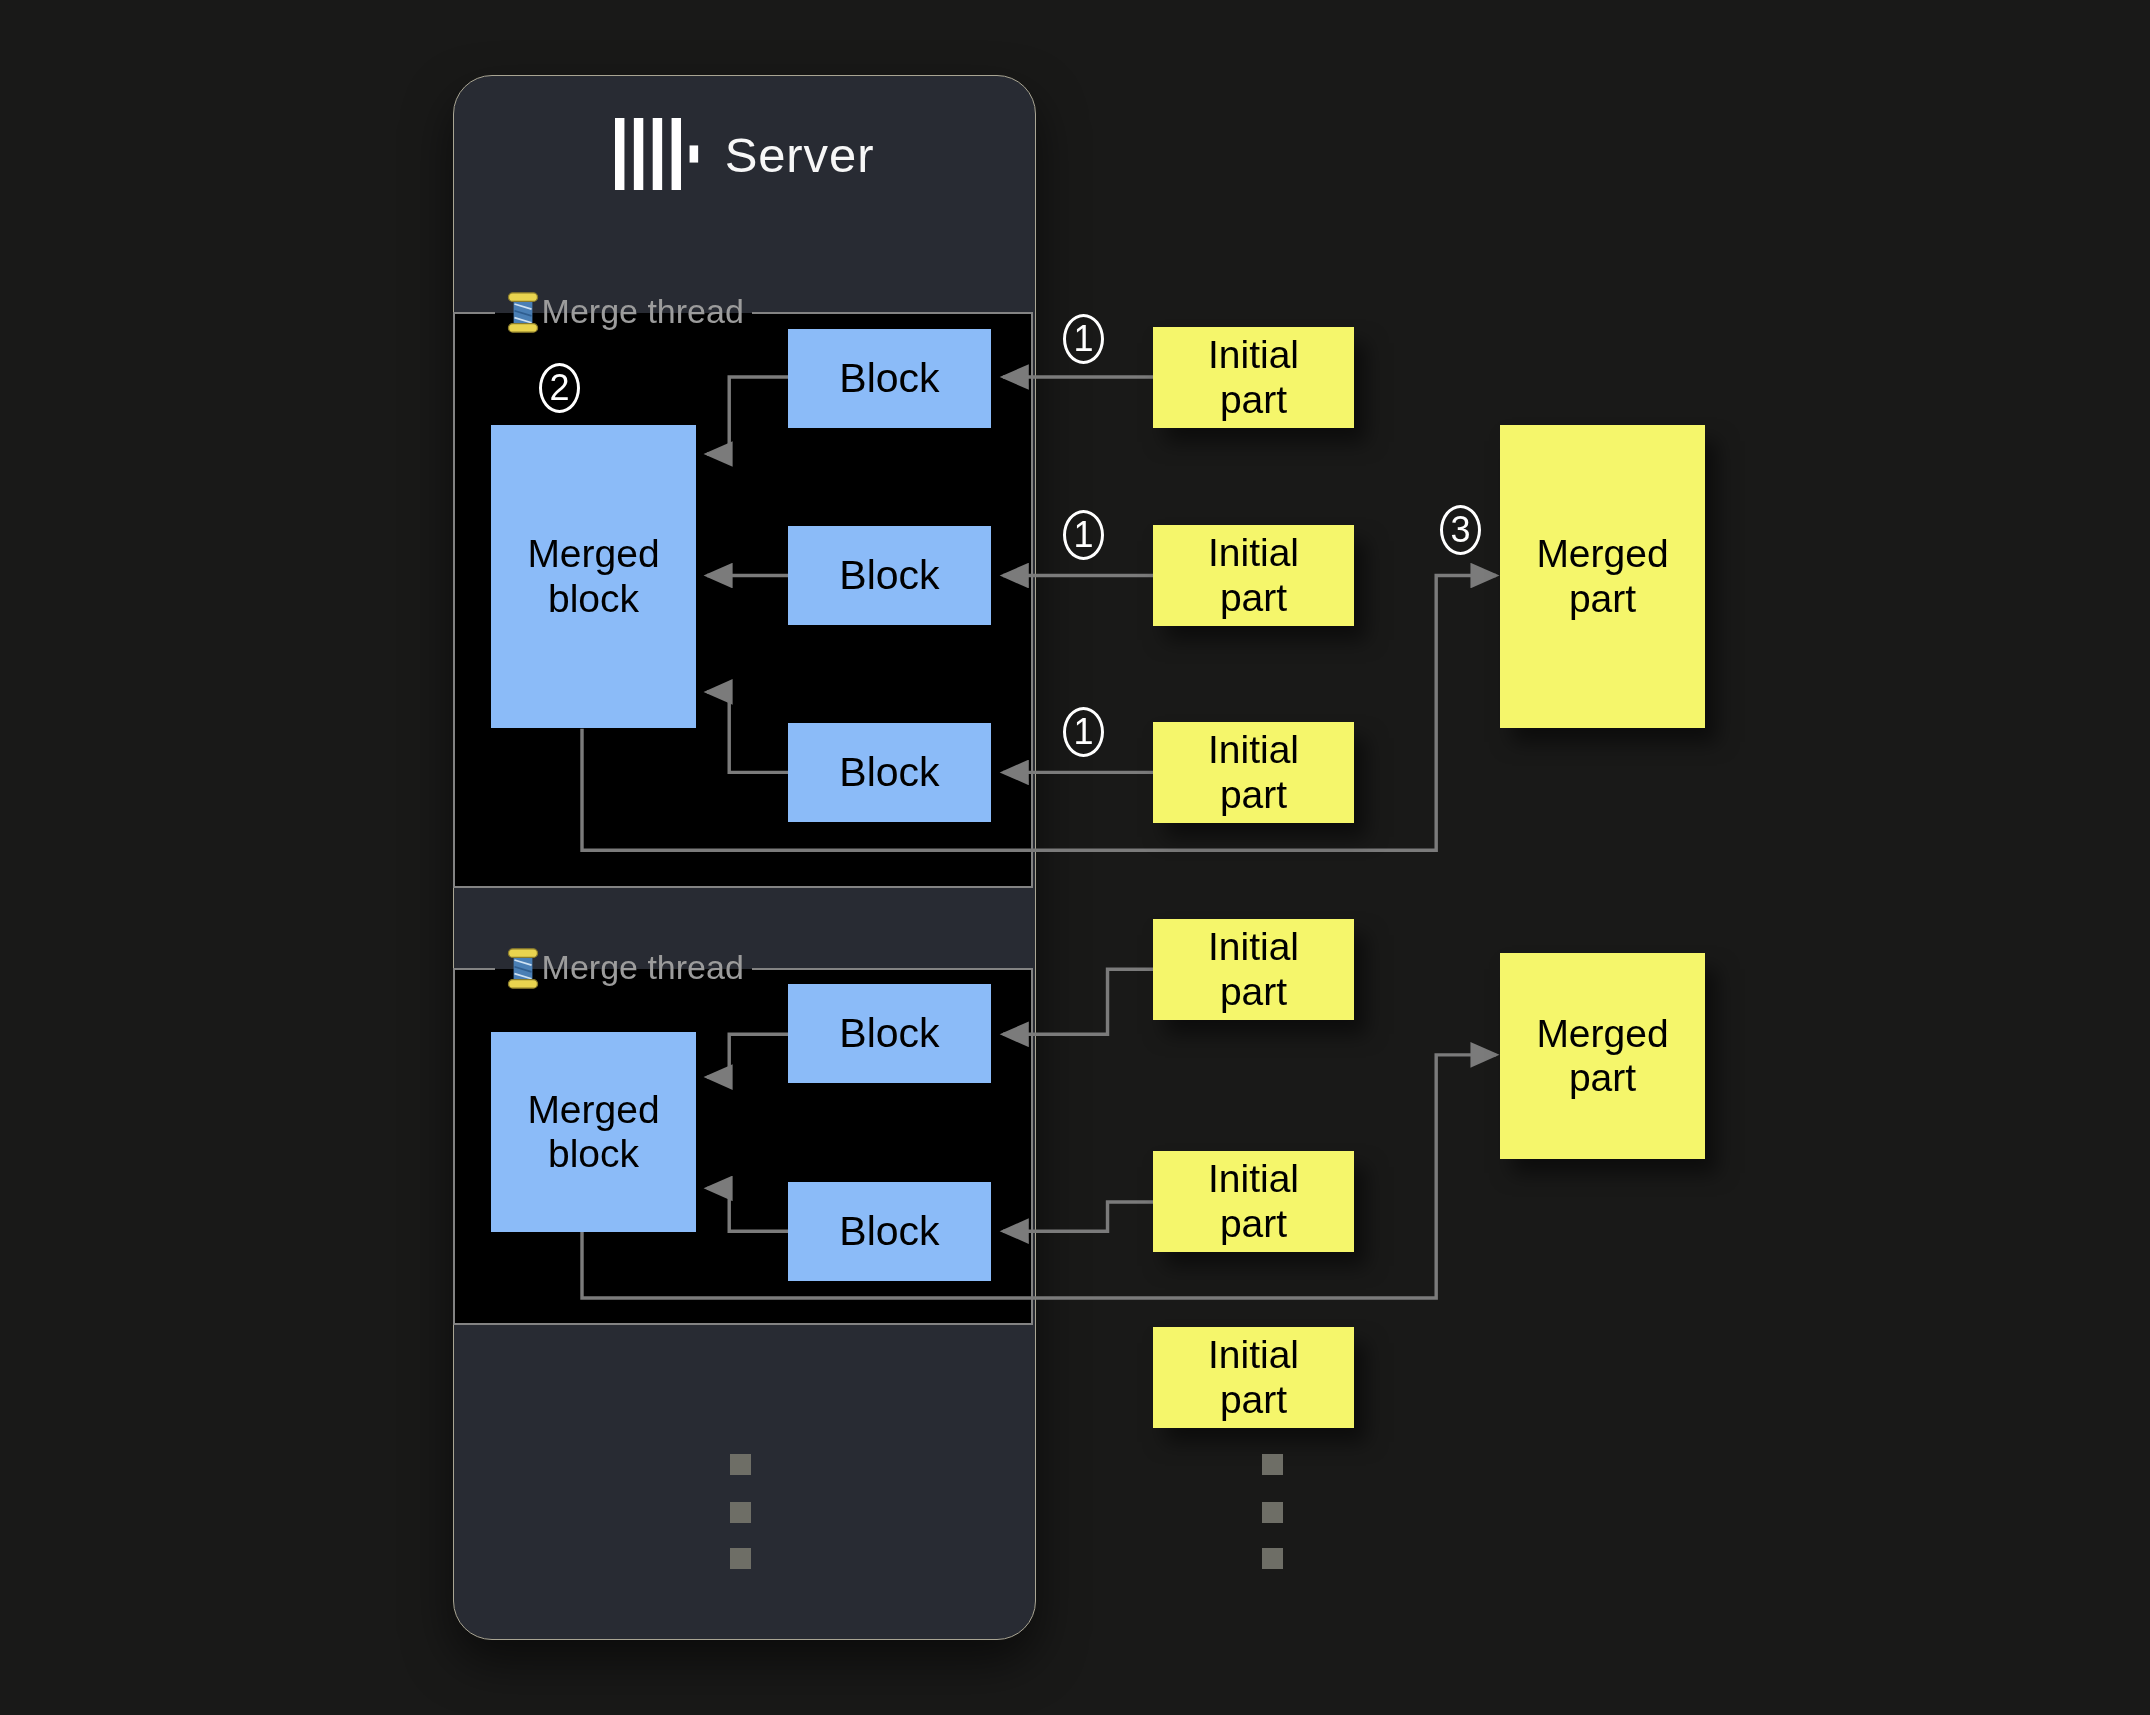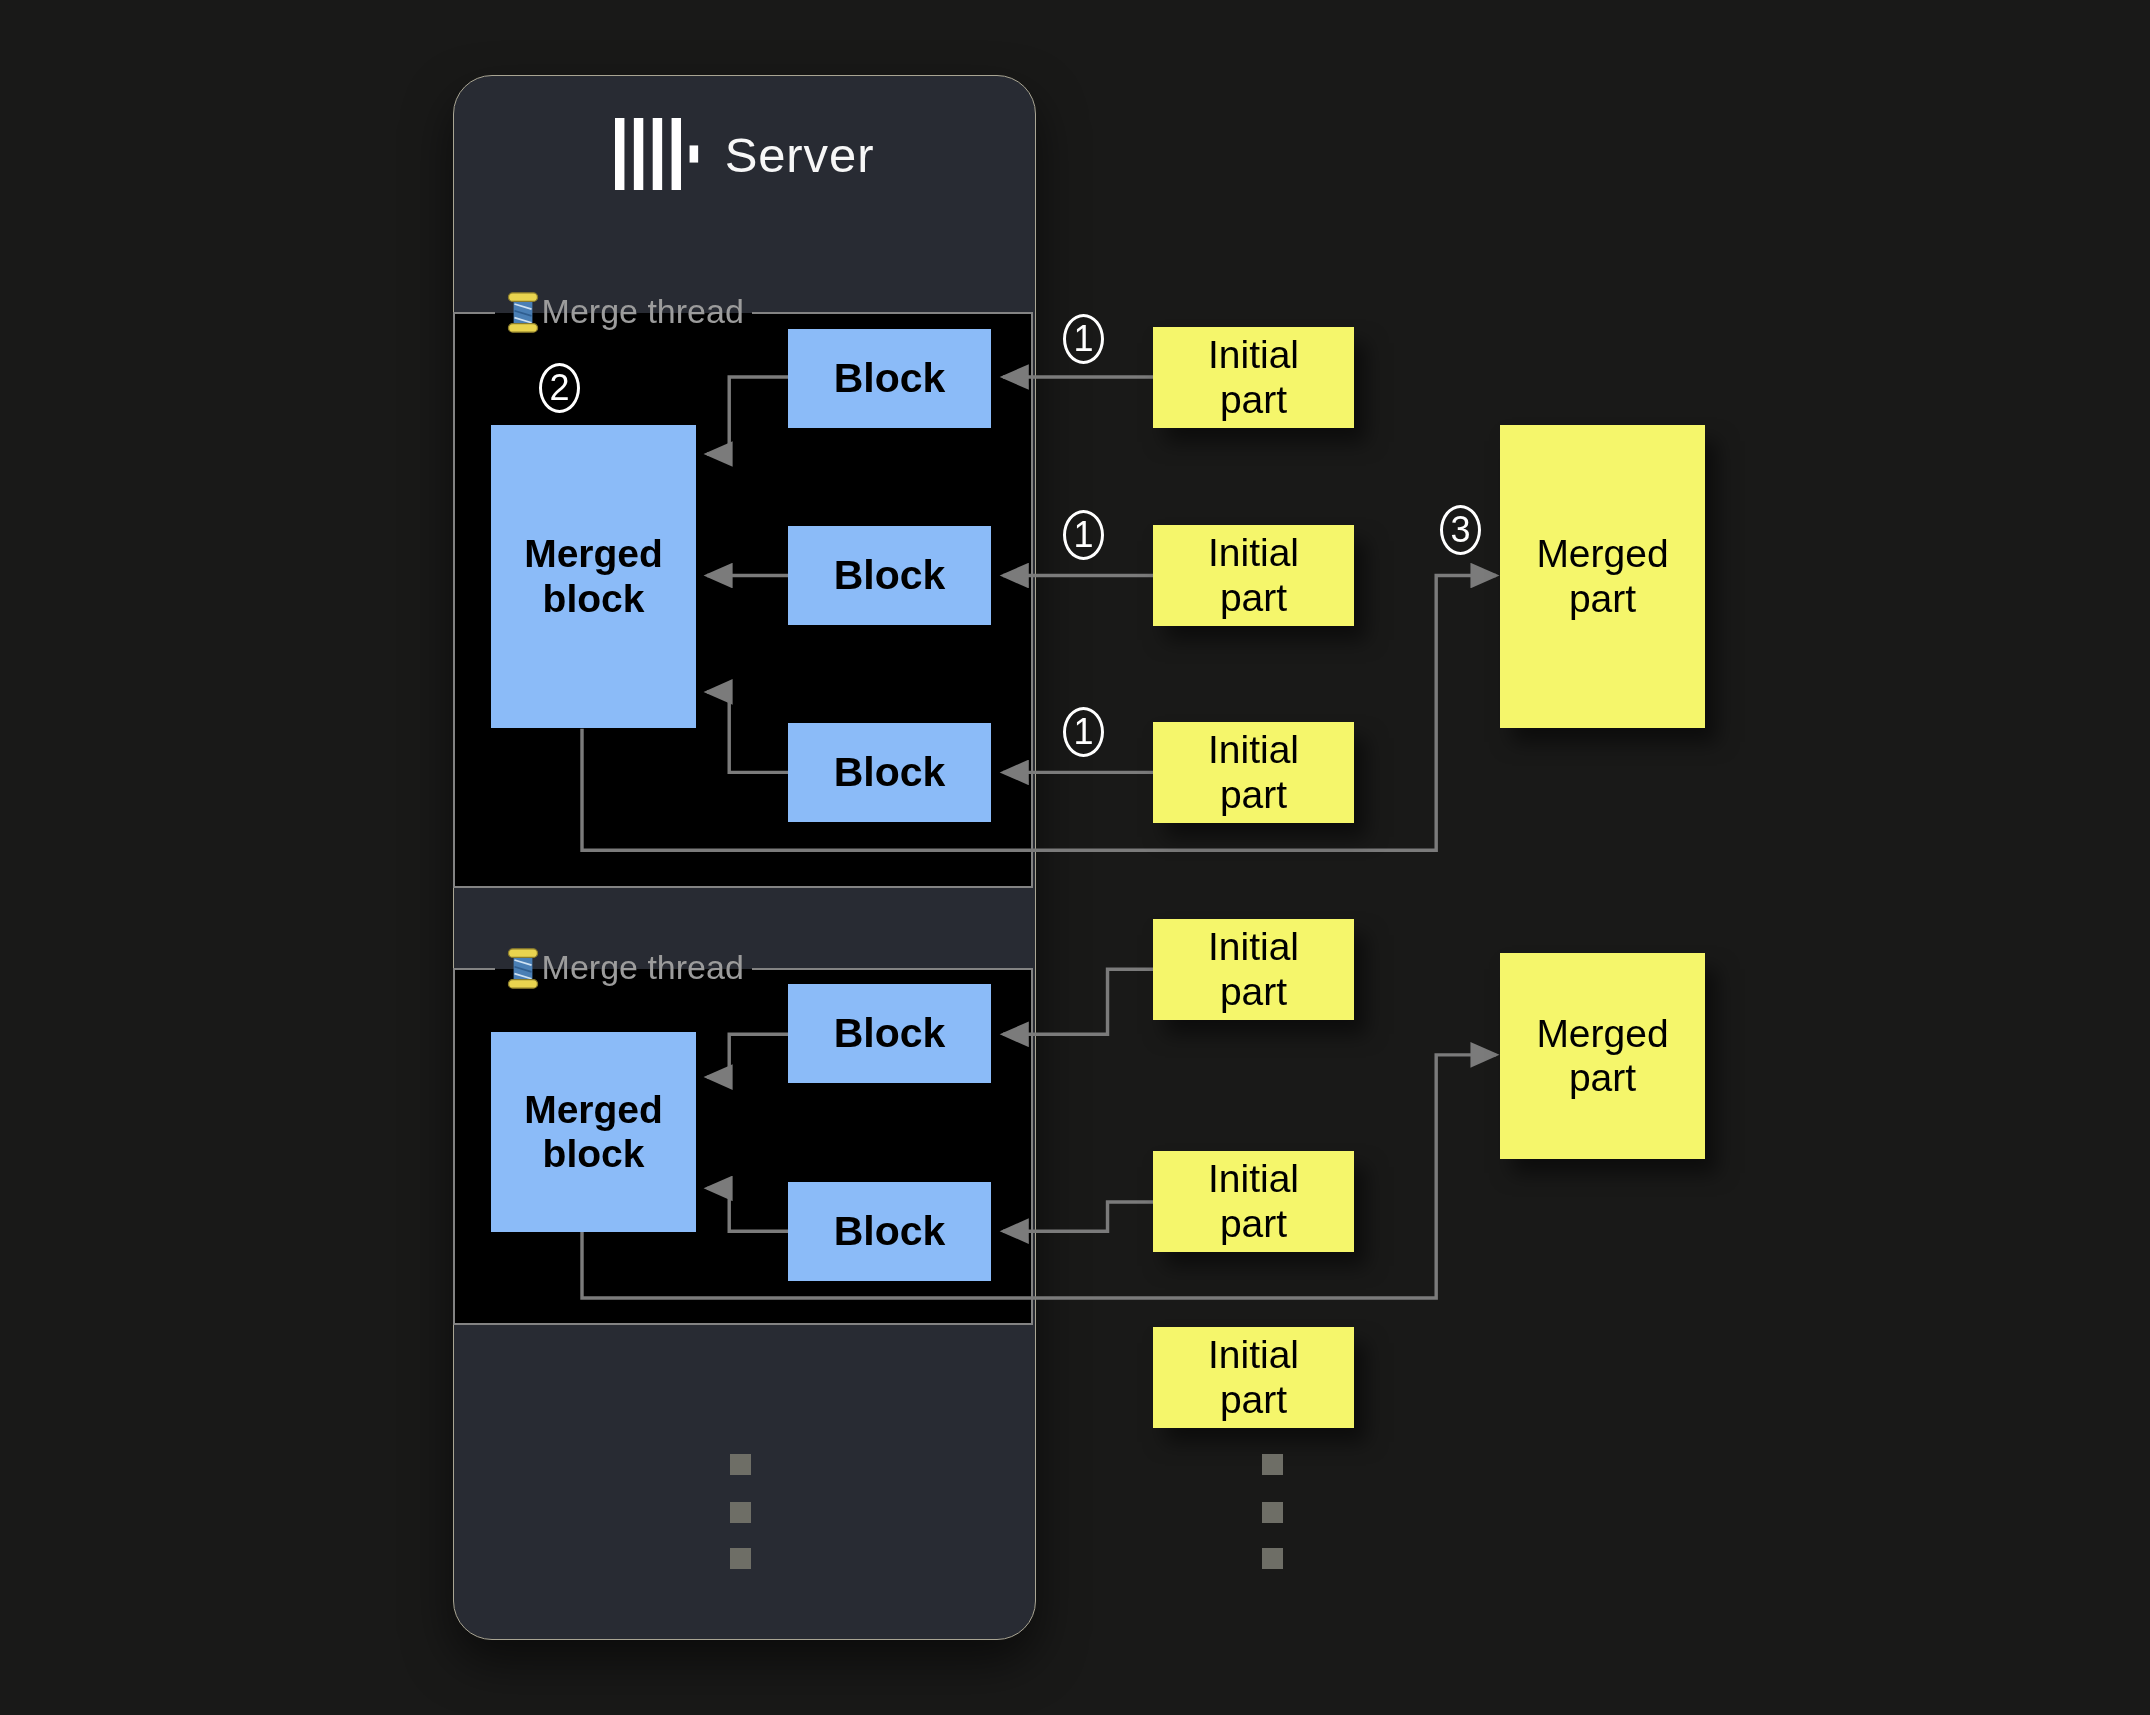--- a/index.html
+++ b/index.html
@@ -27,21 +27,21 @@
   .thread-legend{position:absolute;height:41px;display:flex;align-items:flex-start;gap:0;
     padding:0 8.6px;z-index:6;}
   .legend-bg1{background:linear-gradient(to bottom,var(--panel) 0 20.5px,var(--black) 20.5px 41px);}
   .thread-legend .legend-text{font-size:34px;color:var(--muted);white-space:nowrap;}
   #legend1{left:495px;top:292px;}
   #legend2{left:495px;top:948px;}
 
   svg.wires{position:absolute;left:0;top:0;z-index:5;}
 
   .bbox{position:absolute;background:var(--blue);color:#000;display:flex;flex-direction:column;
-    align-items:center;justify-content:center;font-size:41px;line-height:1.14;z-index:7;text-align:left;font-weight:bold;}
+    align-items:center;justify-content:center;font-size:41px;line-height:1.14;z-index:7;text-align:left;}
   .bbox.small{width:203px;height:99px;left:788px;}
   .bbox.merged{left:491px;width:205px;font-size:39px;}
 
   .ybox{position:absolute;background:var(--yellow);color:#000;display:flex;flex-direction:column;
     align-items:center;justify-content:center;font-size:39px;line-height:1.14;z-index:7;text-align:center;
     box-shadow:12px 15.4px 19px rgba(0,0,0,0.5);}
   .ybox.initial{left:1153px;width:201px;height:101px;}
   .ybox.mergedpart{left:1500px;width:205px;}
 
   .numcircle{position:absolute;width:41px;height:50px;border:3.4px solid #ffffff;border-radius:50%;

